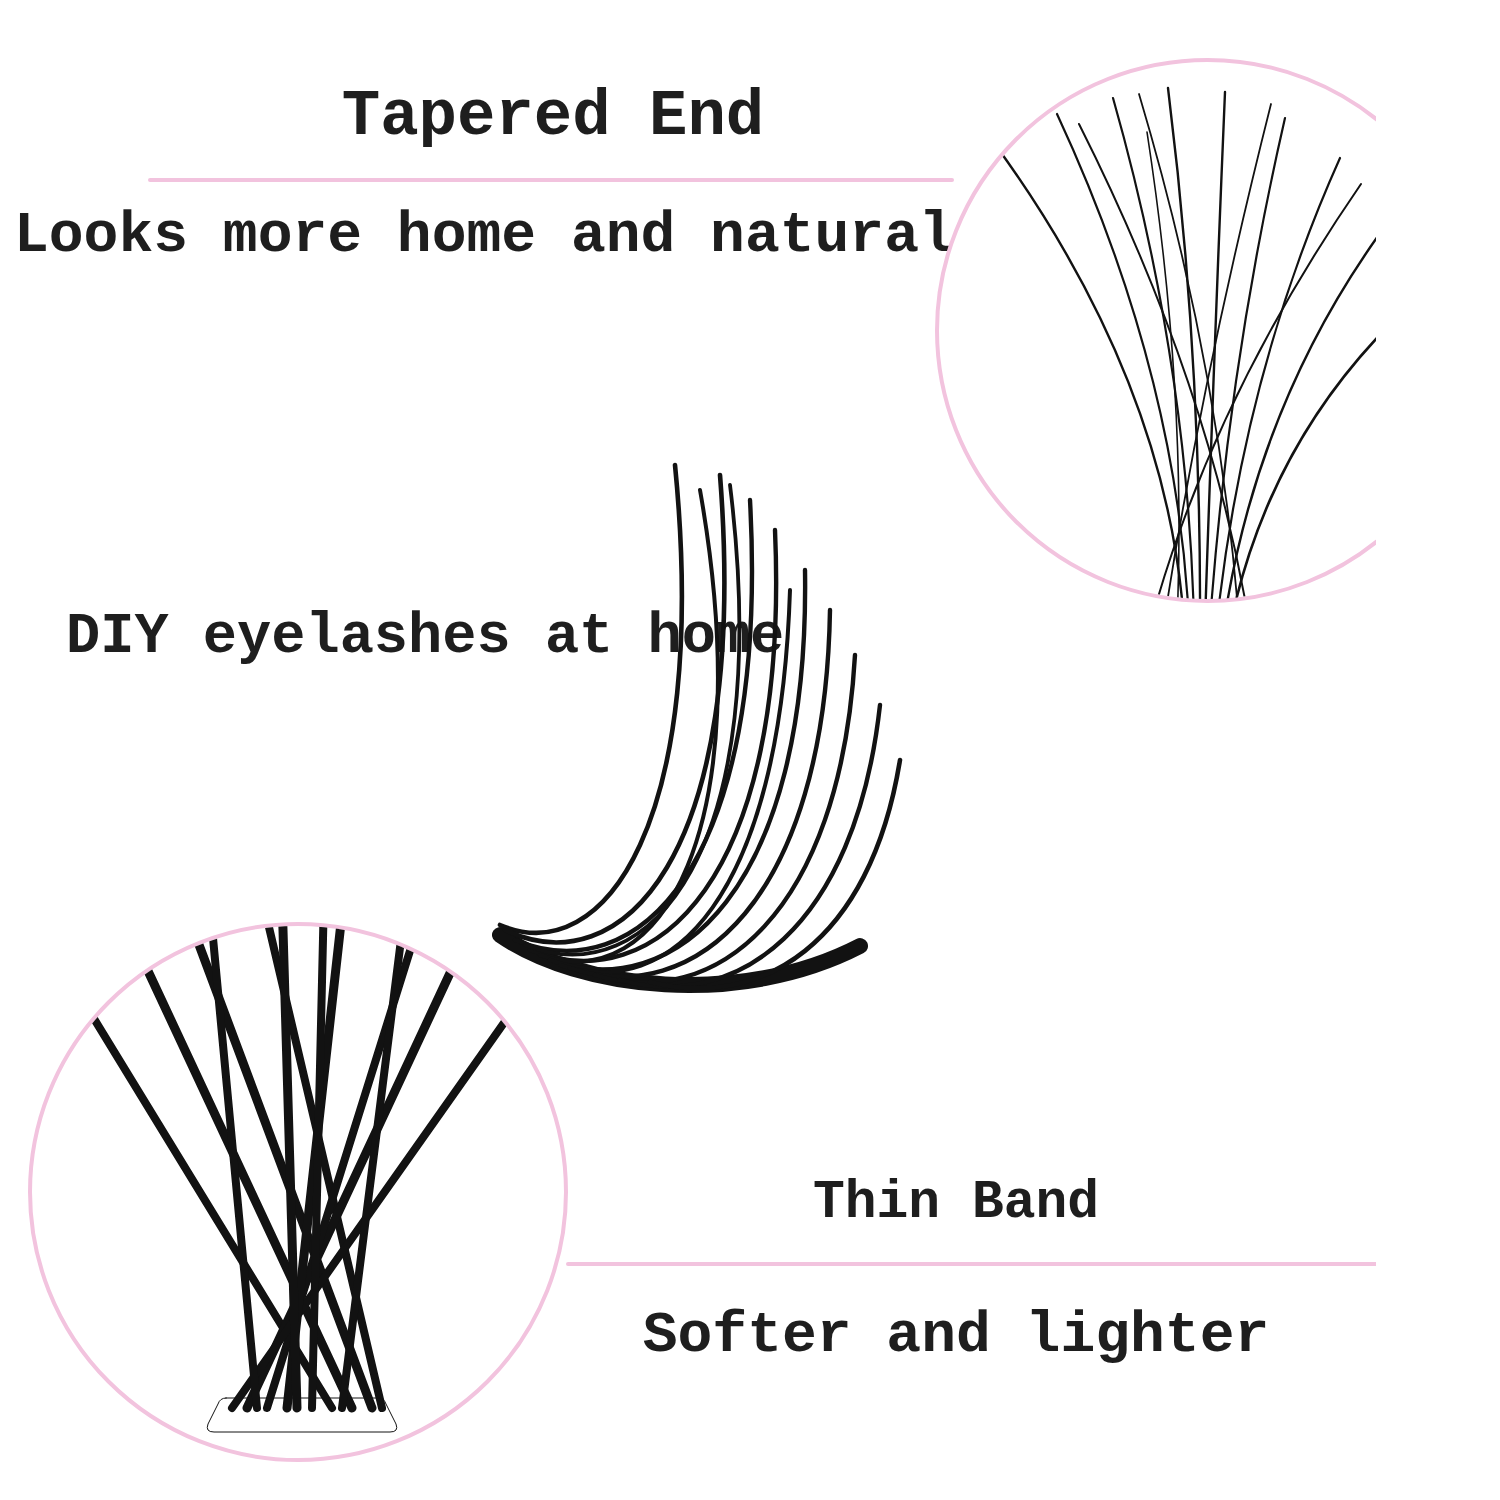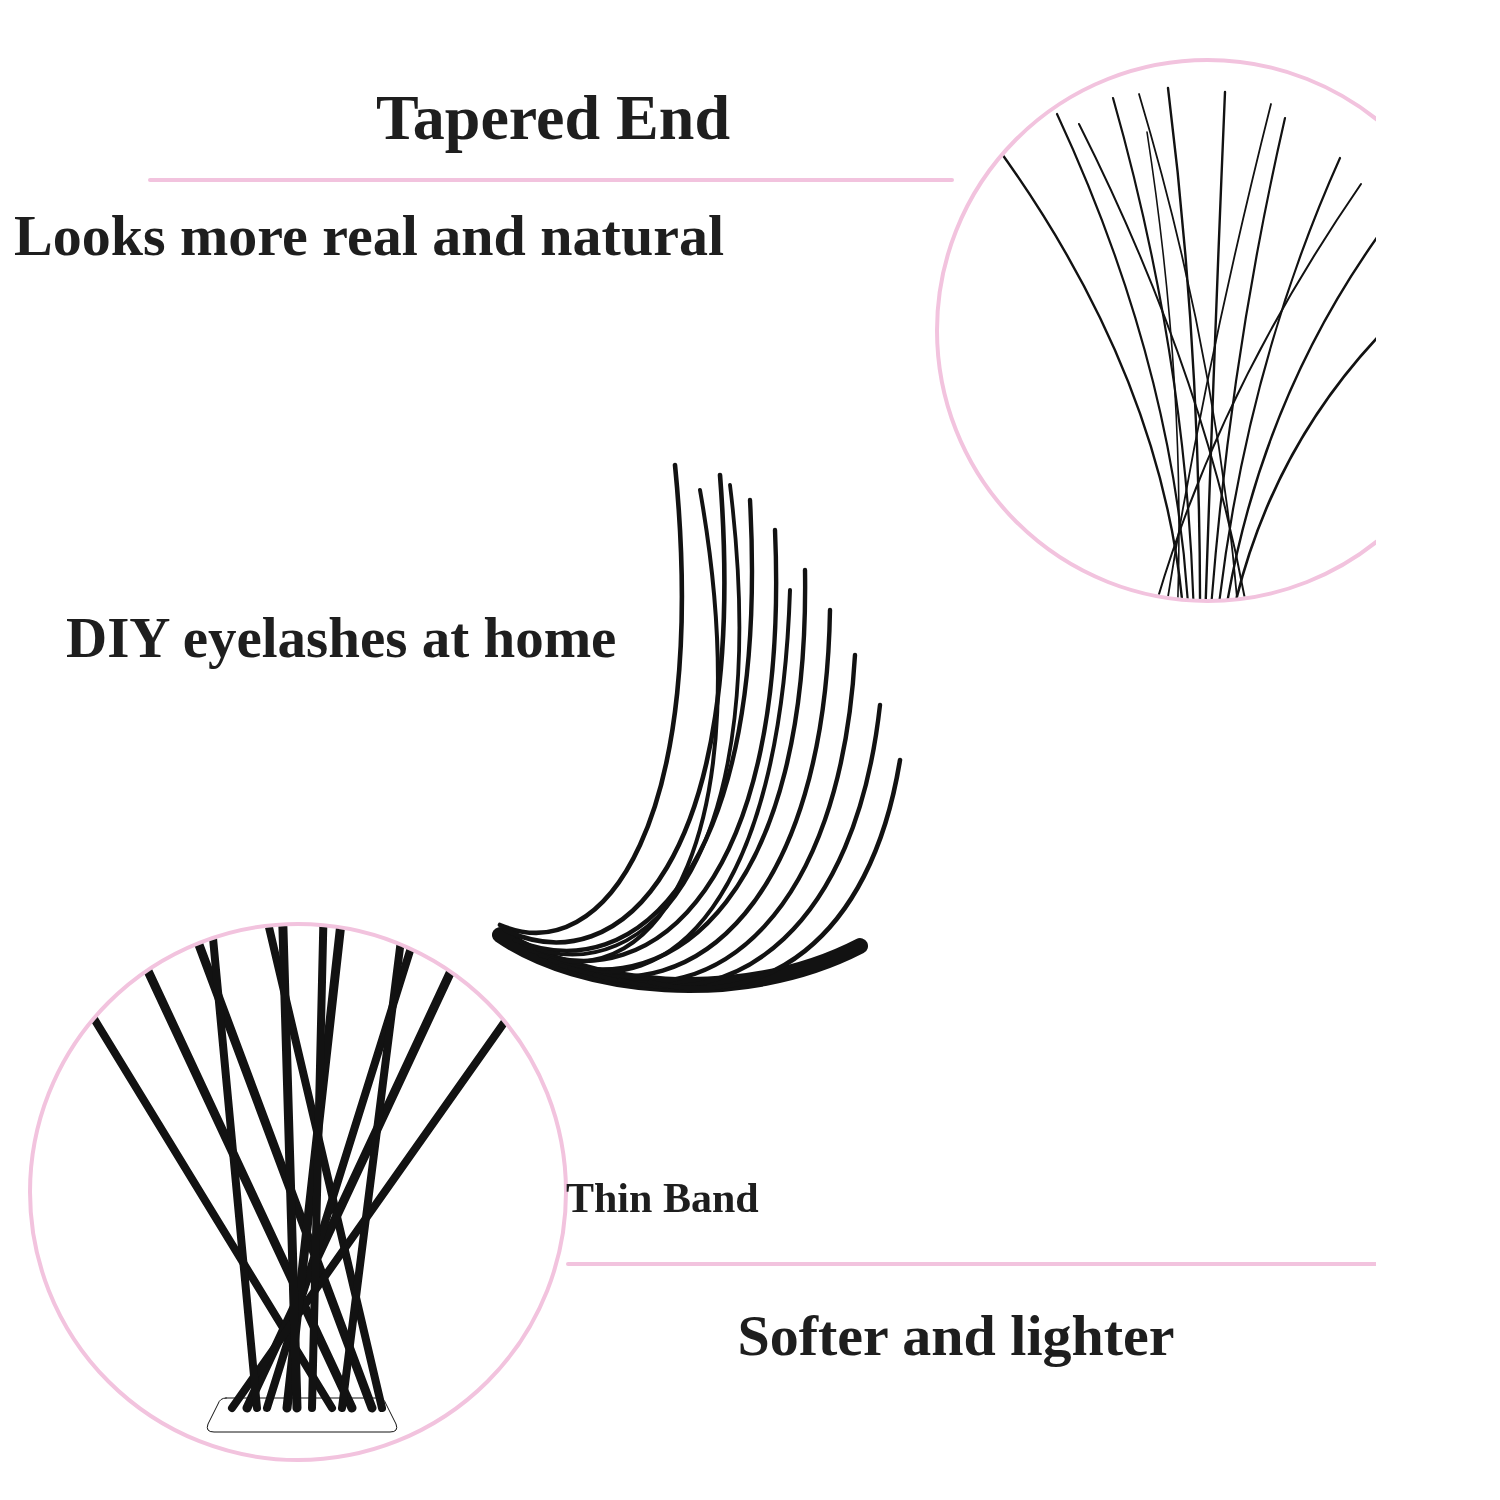--- a/index.html
+++ b/index.html
@@ -7,21 +7,21 @@
     --accent-pink:#f2c3de;
     --text-color:#1e1e1e;
     --lash-black:#121212;
   }
   html,body{margin:0;padding:0;background:var(--background);}
   #canvas{
     position:relative;
     width:1376px;height:1500px;
     background:var(--background);
     overflow:hidden;
-    font-family:Liberation Serif, serif;
+    font-family:Liberation Mono, monospace;
     color:var(--text-color);
   }
   .headline{
     position:absolute;
     font-weight:600;
     white-space:nowrap;
     line-height:1.05;
   }
   .pink-line{
     position:absolute;
@@ -46,32 +46,32 @@
   .band-base{
     fill:var(--lash-black);
     stroke:none;
   }
   .cluster-wrap{position:absolute;}
   
   #tapered-title{left:150px;top:84px;width:806px;text-align:center;font-size:64px;}
   #tapered-line{left:148px;top:178px;width:806px;}
   #tapered-sub{left:14px;top:206px;font-size:58px;}
   #diy-label{left:38px;top:608px;font-size:57px;margin-left:28px;}
-  #band-title{left:566px;top:1176px;width:780px;font-size:42px;}
+  #band-title{left:566px;top:1176px;width:780px;text-align:center;font-size:53px;}
   #band-line{left:566px;top:1262px;width:896px;}
   #band-sub{left:566px;top:1306px;width:780px;text-align:center;font-size:58px;}
 </style>
 </head>
 <body>
 
 <div id="canvas">
 
   <div id="tapered-title" class="headline">Tapered End</div>
   <div id="tapered-line" class="pink-line"></div>
-  <div id="tapered-sub" class="headline">Looks more real and natural</div>
+  <div id="tapered-sub" class="headline">Looks more home and natural</div>
 
   <div class="zoom-circle" style="left:935px;top:58px;width:545px;height:545px;">
     <svg class="lash" width="537" height="537" viewBox="0 0 537 537">
       <path d="M245 560 Q228 320 58 85" stroke-width="2.4"></path>
       <path d="M250 560 Q238 310 118 52" stroke-width="2.2"></path>
       <path d="M255 560 Q249 300 174 36" stroke-width="2.2"></path>
       <path d="M261 560 Q262 290 229 26" stroke-width="2.4"></path>
       <path d="M266 560 Q275 290 286 30" stroke-width="2.4"></path>
       <path d="M271 560 Q290 300 346 56" stroke-width="2.2"></path>
       <path d="M278 560 Q305 310 401 96" stroke-width="2.2"></path>

